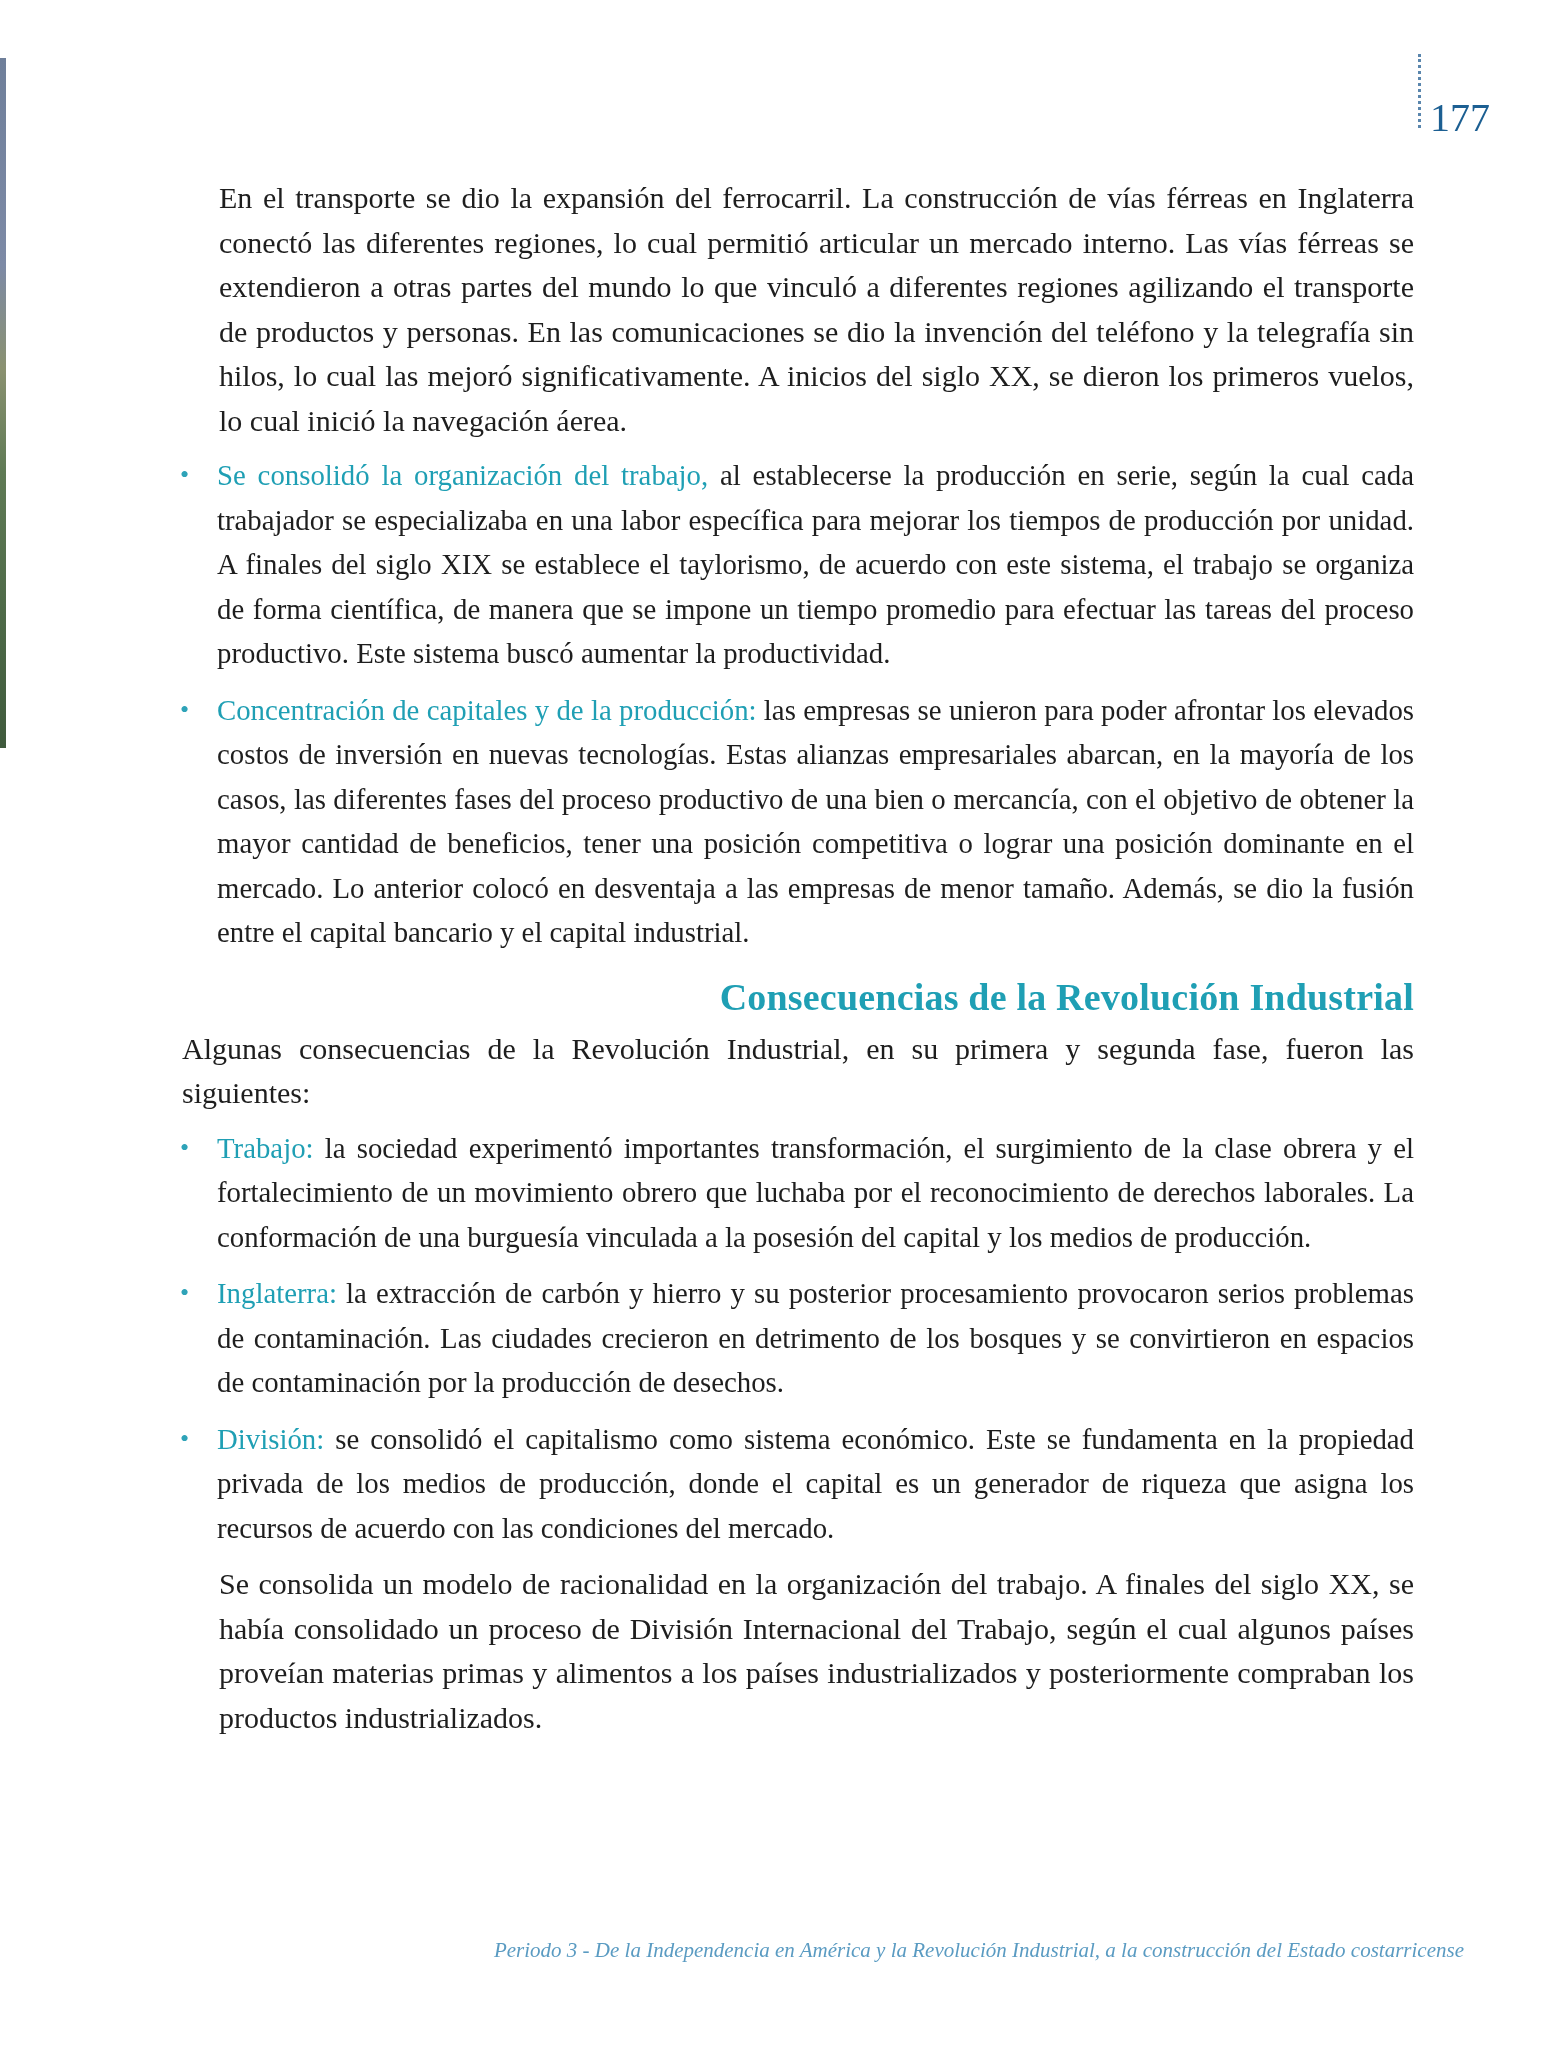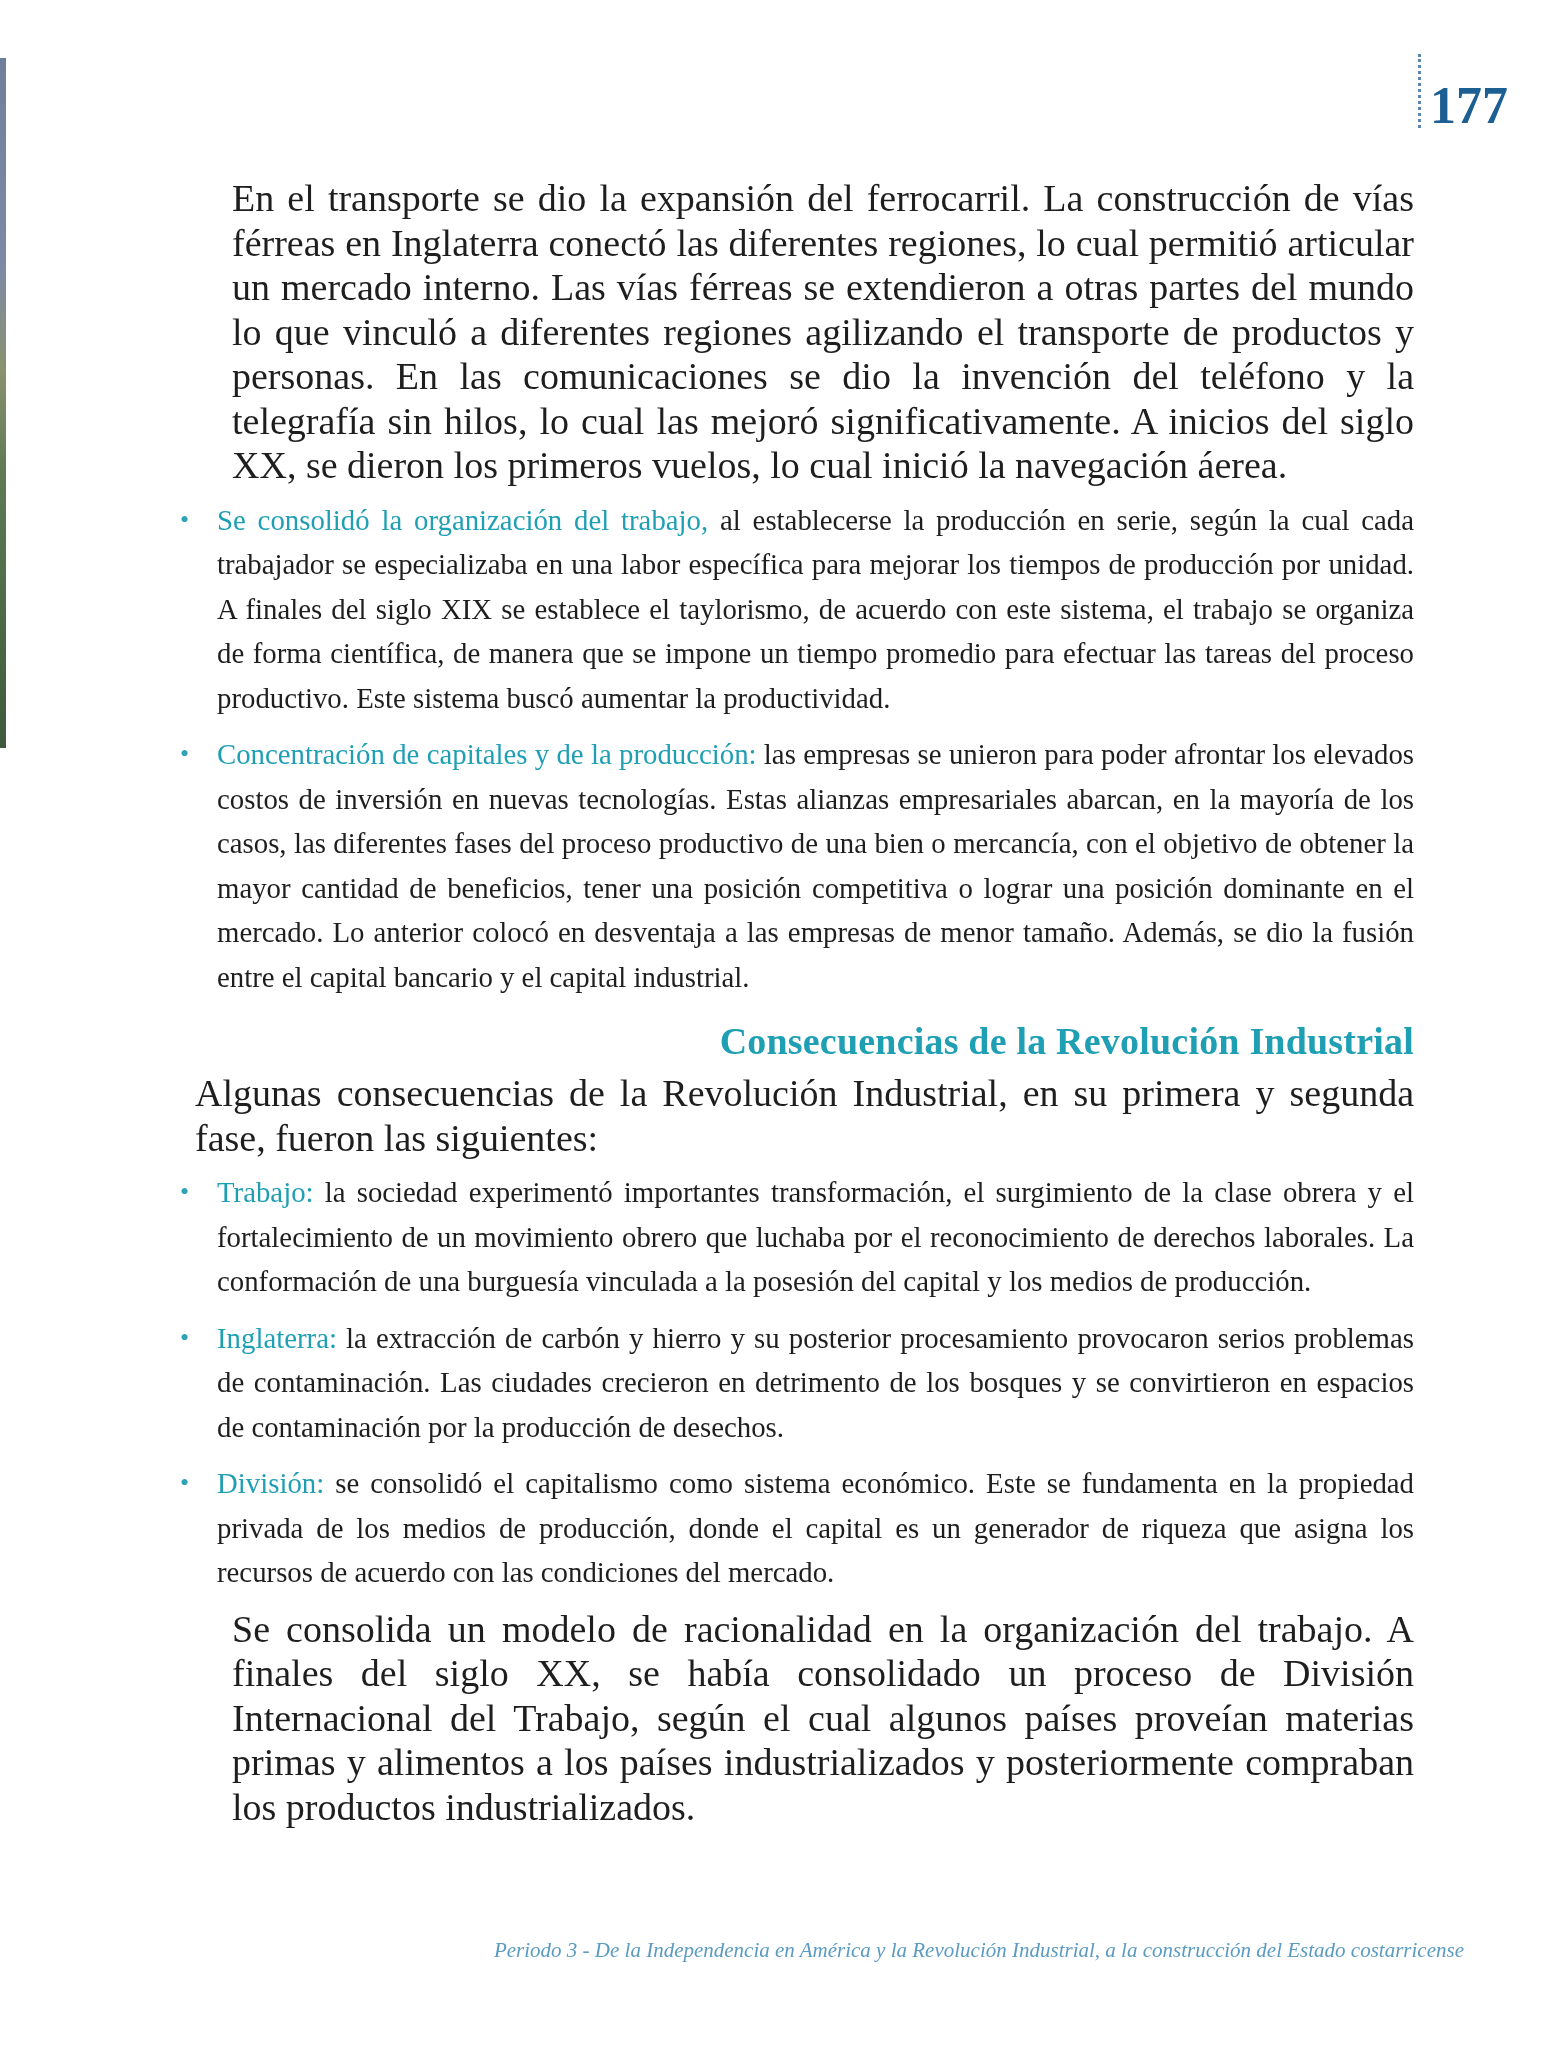--- a/index.html
+++ b/index.html
@@ -12,26 +12,26 @@
     .side-photo {
       position: absolute; left: 0; top: 58px; width: 6px; height: 690px;
       background: linear-gradient(to bottom, #6f7f9a 0%, #7d8aa6 30%, #8a9170 45%, #5f7a55 60%, #4e6a48 80%, #3f5a3c 100%);
     }
     .page-num-wrap { position: absolute; left: 1418px; top: 54px; height: 74px; }
     .page-divider {
       position: absolute; left: 0; top: 0; width: 0; height: 74px;
       border-left: 3px dotted #5a86ad;
     }
     .page-number {
-      position: absolute; left: 12px; top: 26px;
-      font-size: 52px; font-weight: bold; color: #1c5f92; line-height: 1;
+      position: absolute; left: 12px; top: 44px;
+      font-size: 40px; font-weight: normal; color: #1c5f92; line-height: 1;
     }
     .content { position: absolute; left: 180px; top: 176px; width: 1234px; }
     .para {
-      margin: 0 0 10px 15px; font-size: 38px; line-height: 44.5px;
+      margin: 0 0 10px 2px; font-size: 30px; line-height: 44.5px;
       text-align: justify; padding-left: 37px;
     }
     .para.flush { padding-left: 0; }
     ul.bullets { list-style: none; margin: 0; padding: 0; }
     ul.bullets li {
       position: relative; padding-left: 37px; margin: 0 0 12px 0;
       font-size: 28.8px; line-height: 44.5px; text-align: justify;
     }
     .bullet-dot {
       position: absolute; left: 0; top: 0; color: #2ea3b8; font-size: 26px;

